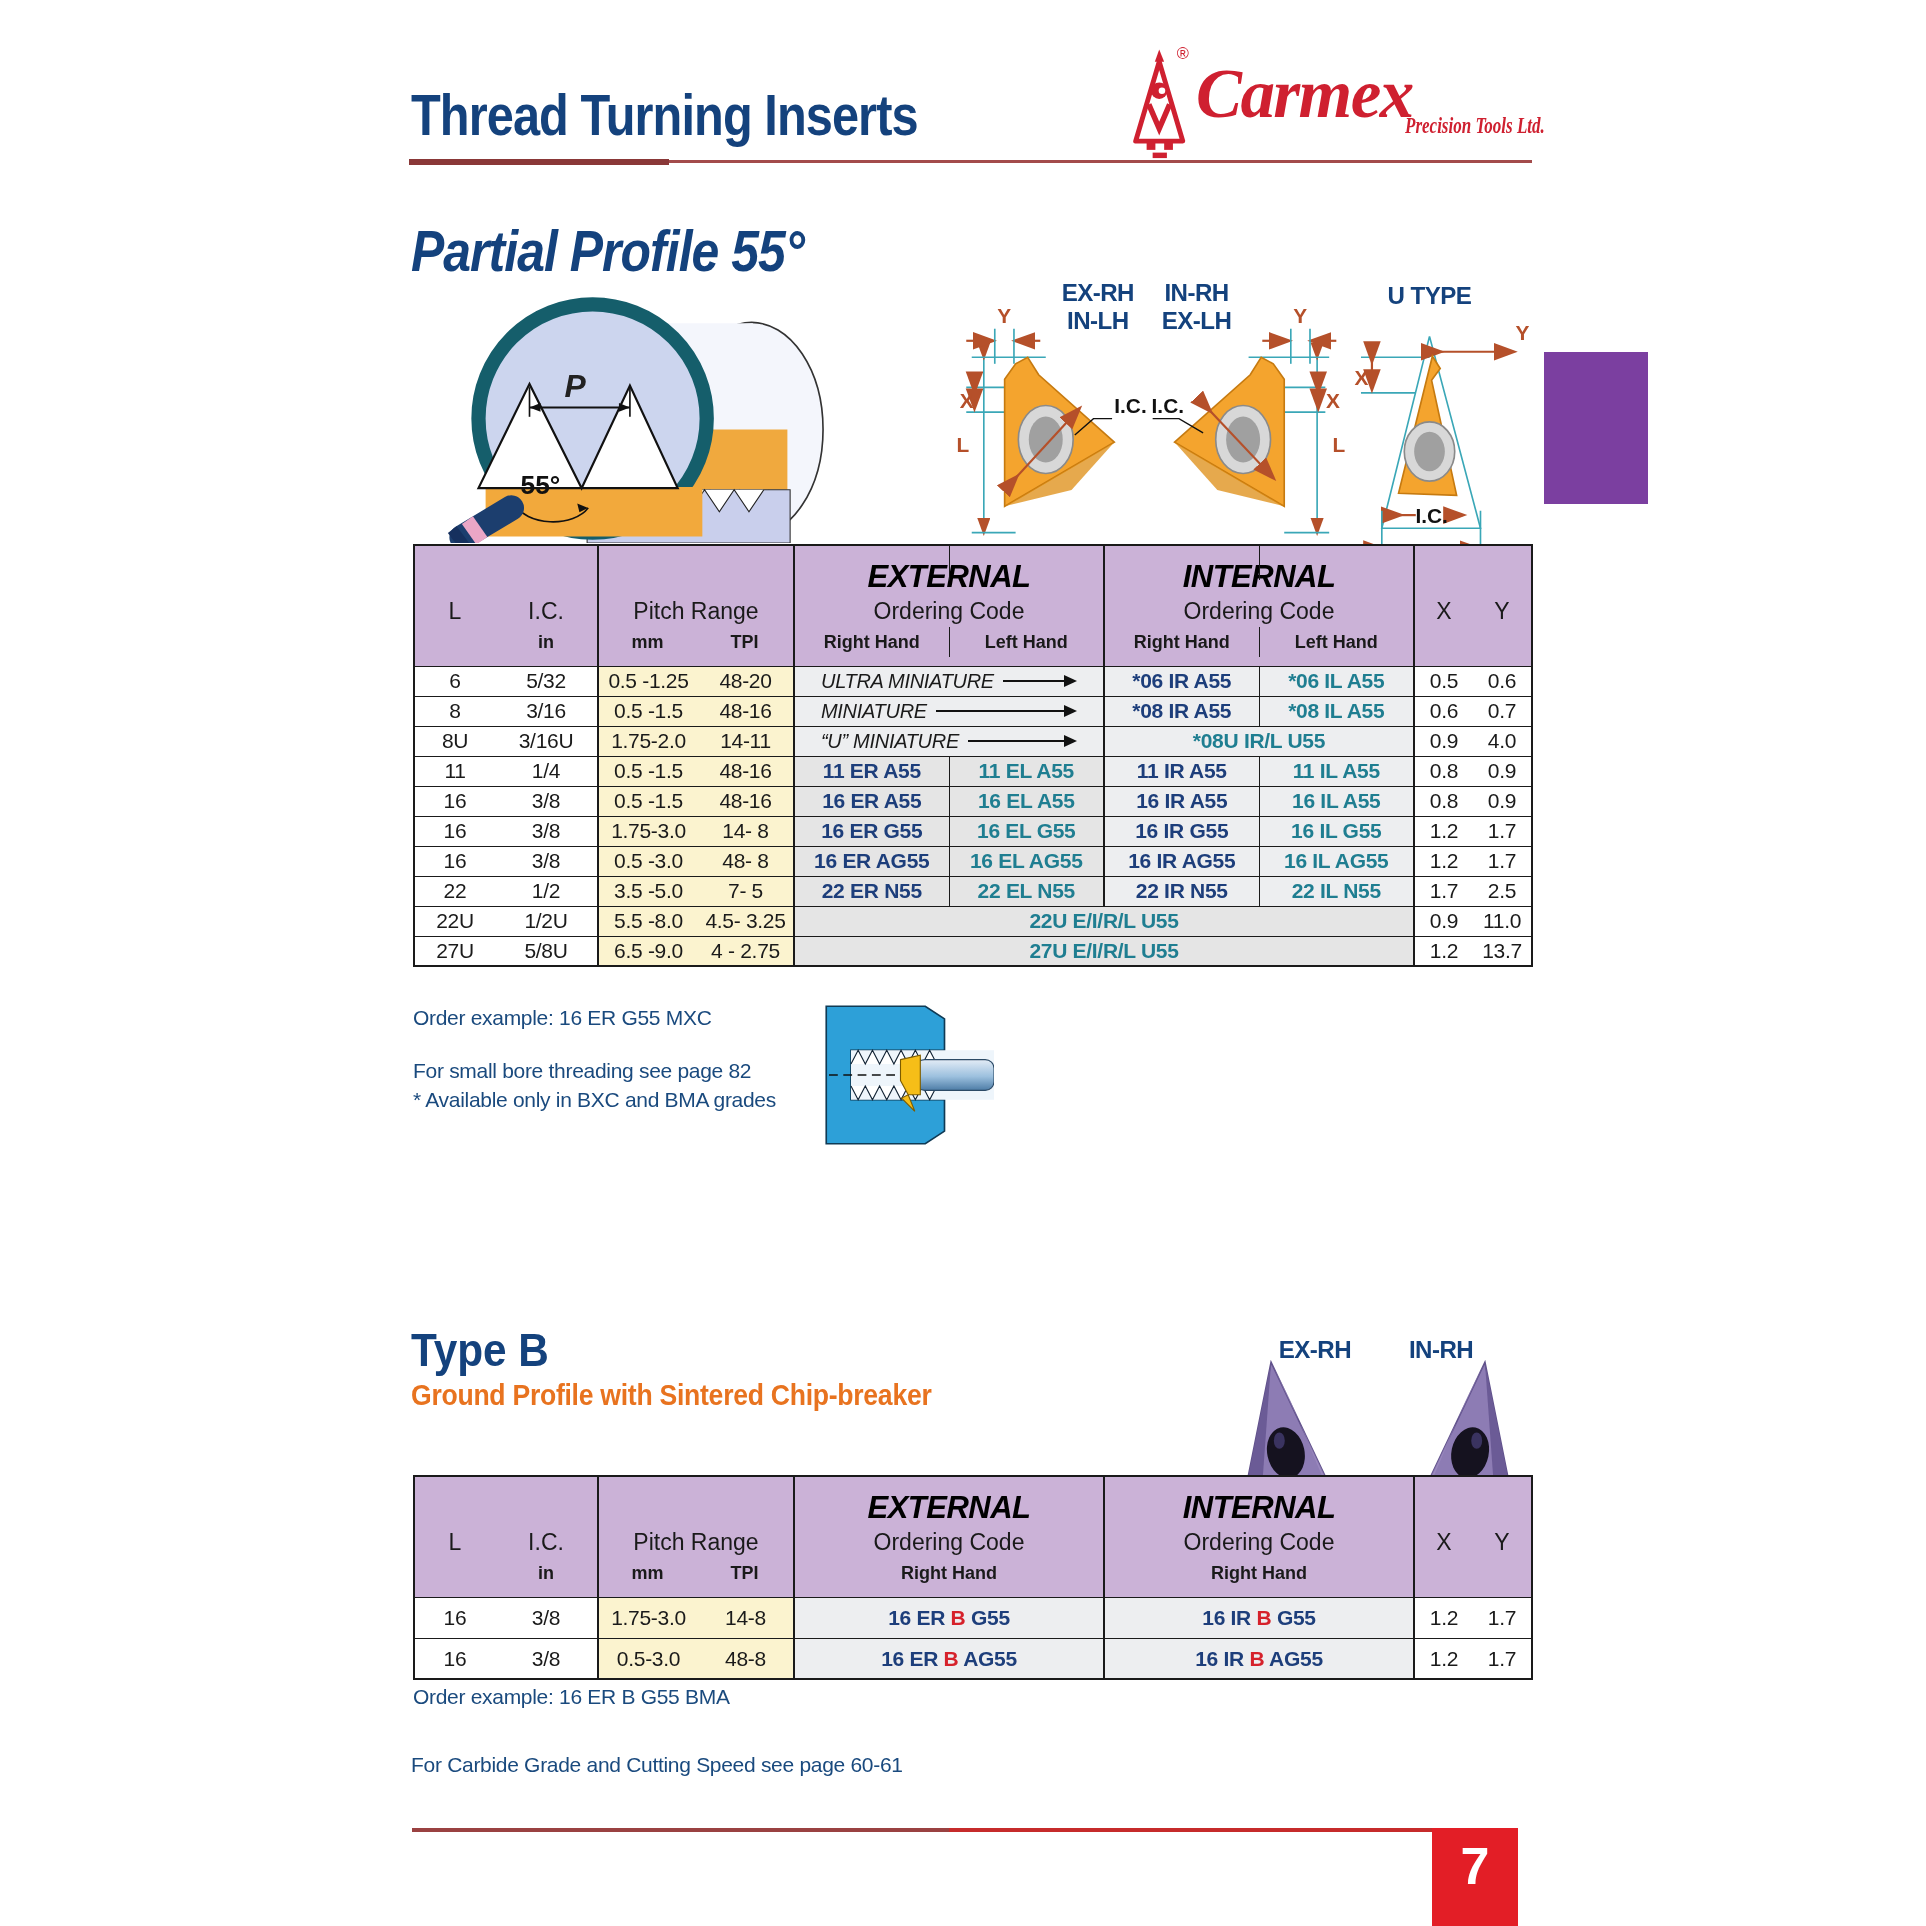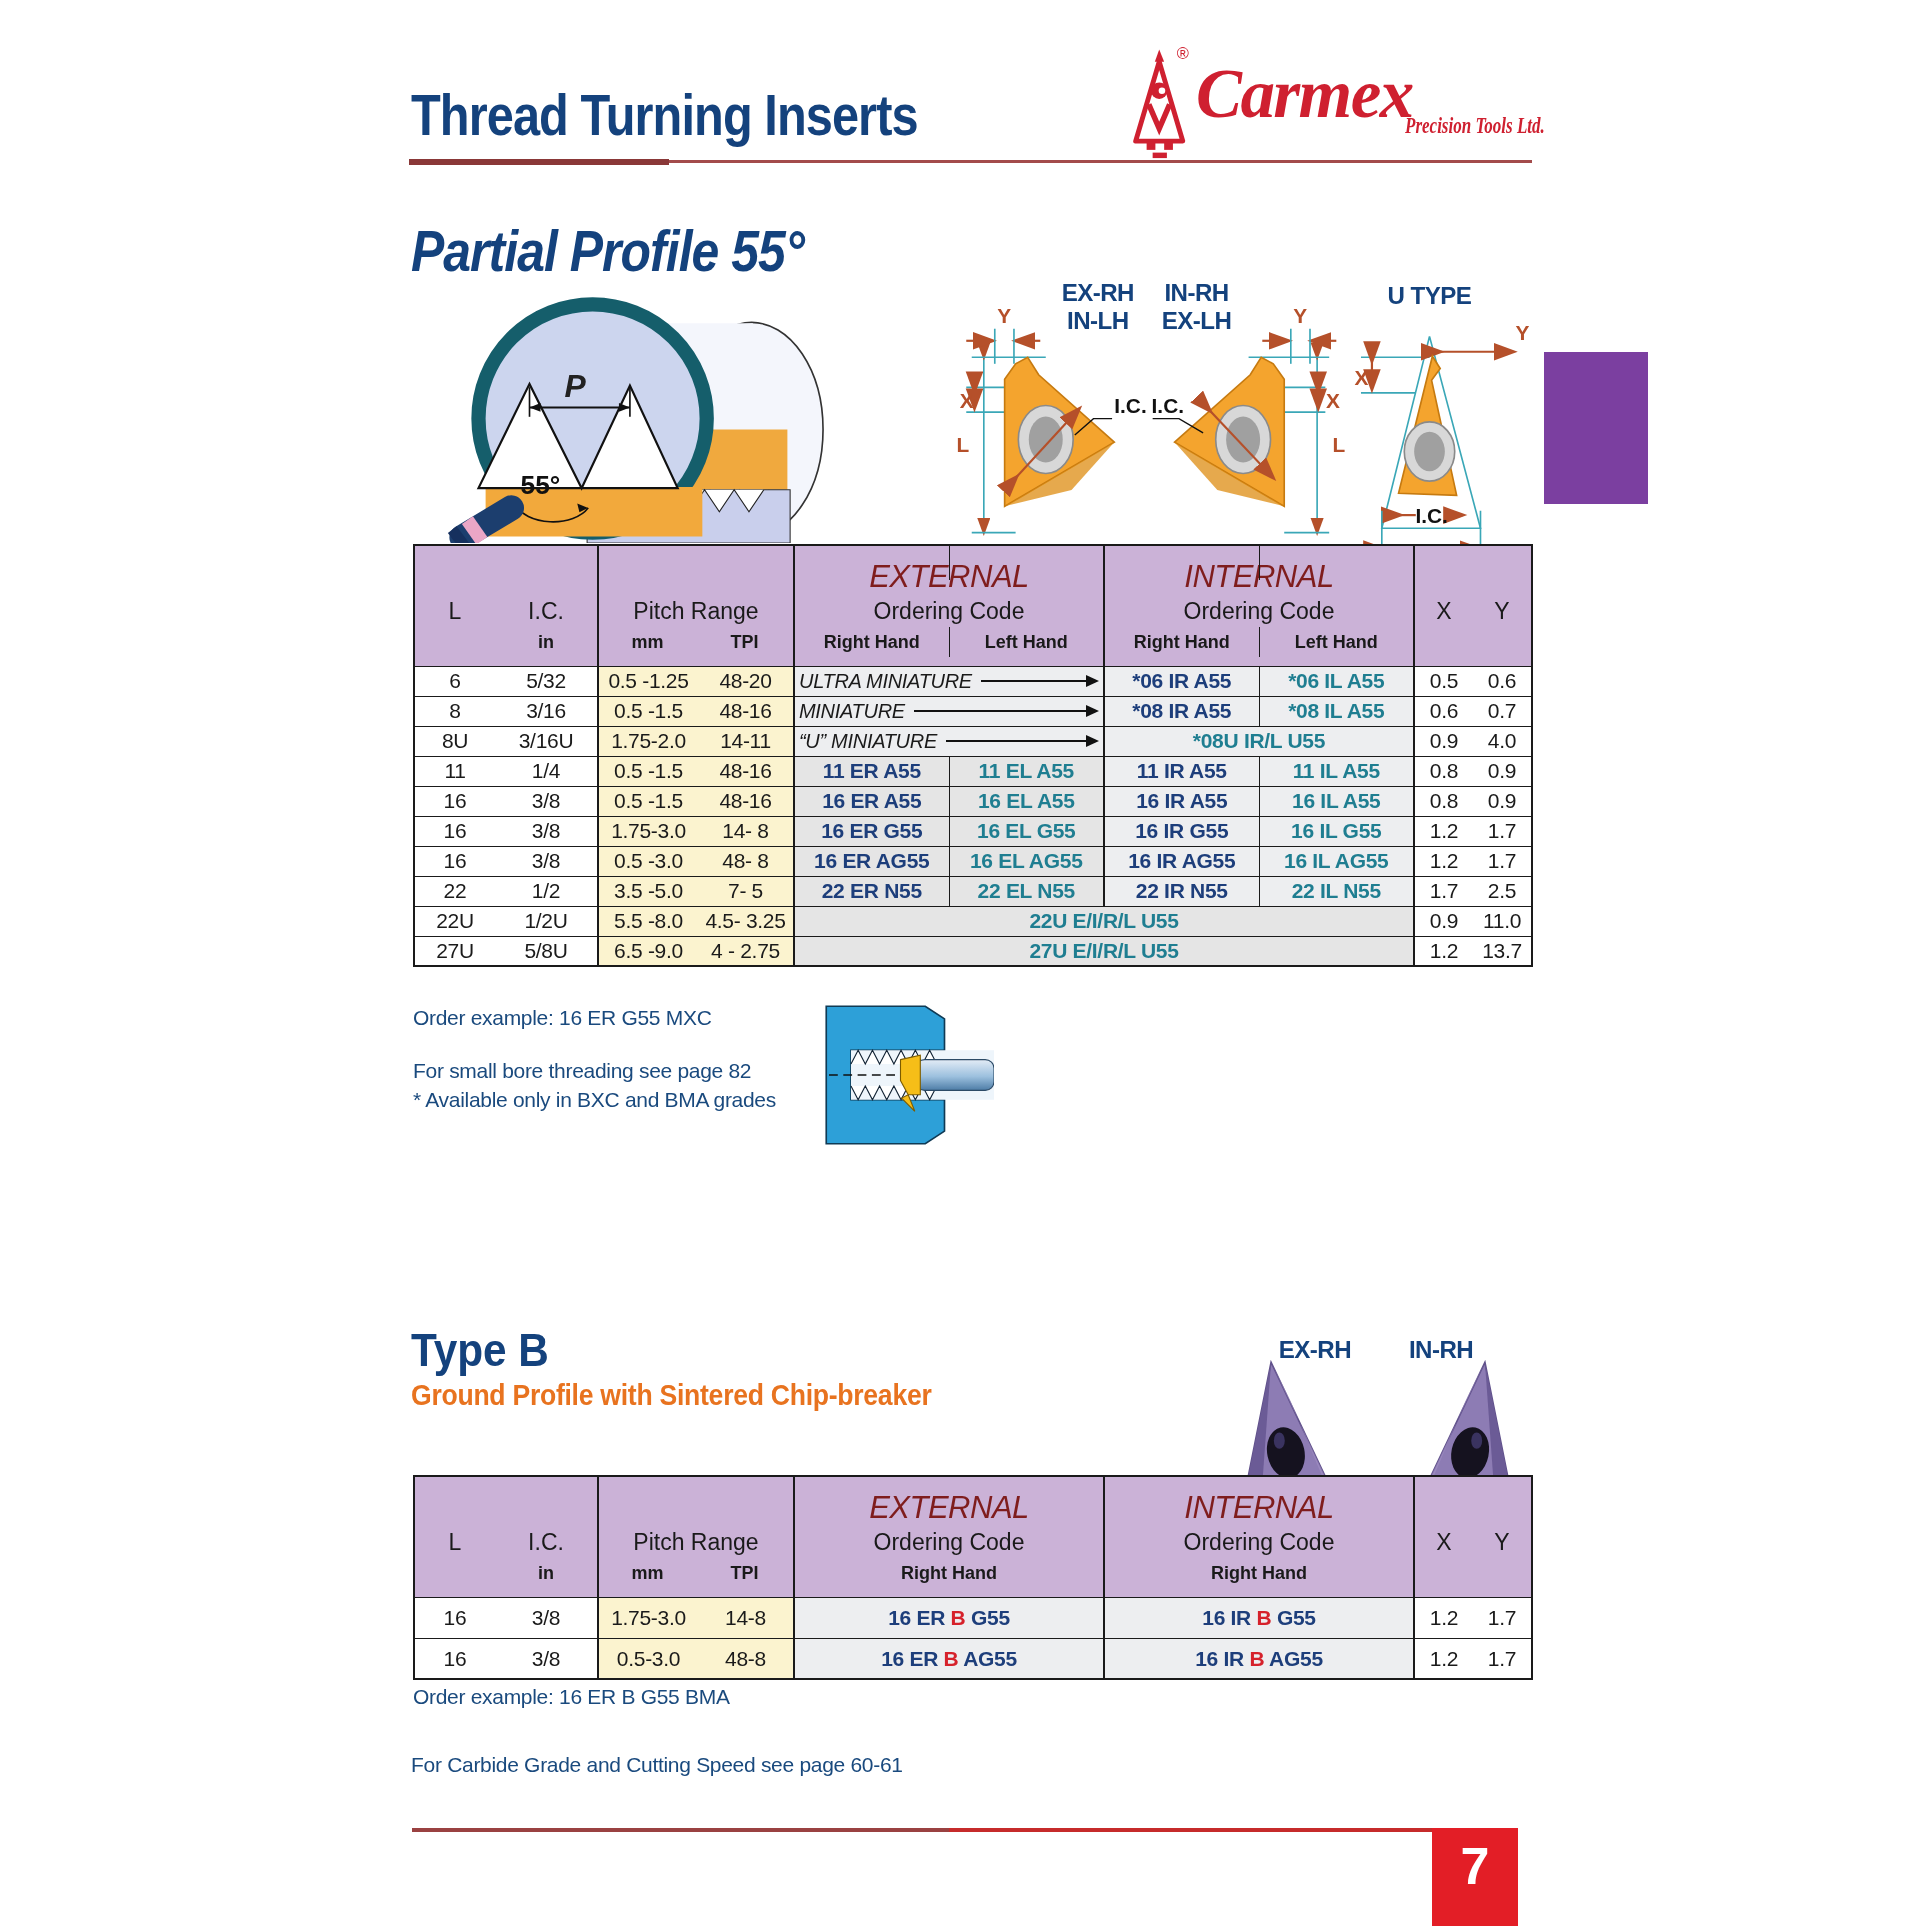--- a/index.html
+++ b/index.html
@@ -32,38 +32,38 @@
   #tb-table th{height:111px;}
   table.cat td{border-top:1.6px solid #1a1a1a;font-size:21px;text-align:center;vertical-align:middle;
                letter-spacing:-0.3px;padding:0;}
   #main-table tbody tr{height:30px;}
   #tb-table tbody tr{height:41px;}
   .gl{border-left:2.2px solid #1a1a1a;}
   .tl{border-left:1.1px solid #1a1a1a;}
   th{border-bottom:1.6px solid #1a1a1a;}
   .hs{display:flex;flex-direction:column;justify-content:flex-end;height:100%;box-sizing:border-box;padding-bottom:8.8px;}
   .gtitle{height:49px;display:flex;align-items:flex-end;justify-content:center;
-          font-style:italic;font-weight:normal;font-size:31px;letter-spacing:-0.5px;color:#7f1d1d;}
+          font-style:italic;font-weight:bold;font-size:31px;letter-spacing:-0.5px;color:#000000;}
   .hl1{height:32px;display:flex;align-items:center;justify-content:center;font-size:23px;}
   .hl2{height:30px;display:flex;align-items:center;justify-content:center;font-size:18px;font-weight:bold;}
   .hl2.split{padding:0;}
   .hl2.split span{flex:1;text-align:center;}
   .hl2.cols span{flex:1;text-align:center;height:30px;line-height:30px;}
   .hl2.cols span:first-child{border-right:1.1px solid #1a1a1a;}
   .stub{position:absolute;top:0;left:50%;width:1.1px;height:34px;background:#1a1a1a;}
   .c-mm{background:#fbf3cf;text-align:left;padding-left:8.8px;font-size:20.3px;}
   .c-tpi{background:#fbf3cf;text-align:right;padding-right:12px;font-size:20.3px;}
   .peach{background:#e5e5e5;}
   .gray{background:#edeef0;}
   .code{font-weight:bold;font-size:22px;letter-spacing:-0.5px;}
   .navy{color:#1d3e7b;}
   .teal{color:#1f7e91;}
   .redb{color:#d6212b;}
   .c-ext-span{background:#edeef0;}
-  .spanflex{display:flex;align-items:center;gap:8.8px;padding:0 4px;}
+  .spanflex{display:flex;align-items:center;gap:8.8px;padding:0 26px;}
   .spanflex .mini{font-style:italic;font-size:20px;color:#1a1a1a;letter-spacing:-0.3px;}
   .arrow{flex:1;display:flex;align-items:center;min-width:33px;}
   .arrow::before{content:"";flex:1;height:2.2px;background:#111;}
   .arrow::after{content:"";width:0;height:0;border-left:13px solid #111;
                 border-top:6.6px solid transparent;border-bottom:6.6px solid transparent;}
 
   
   .note{font-size:21px;color:#1a4a7e;letter-spacing:-0.3px;}
   #note-order1{left:413px;top:1006px;}
   #note-smallbore{left:413px;top:1059px;}

